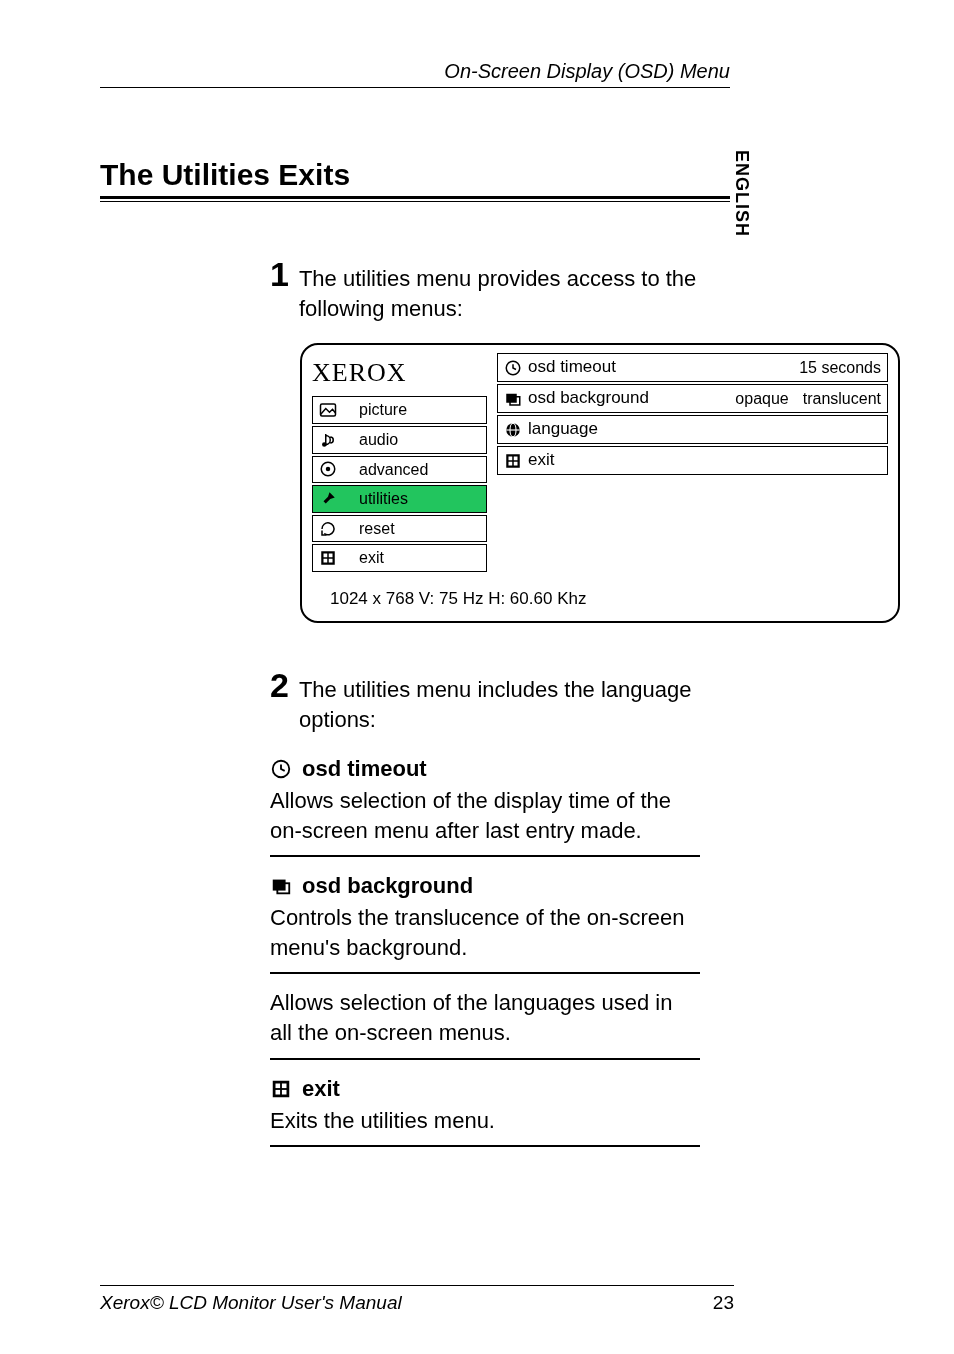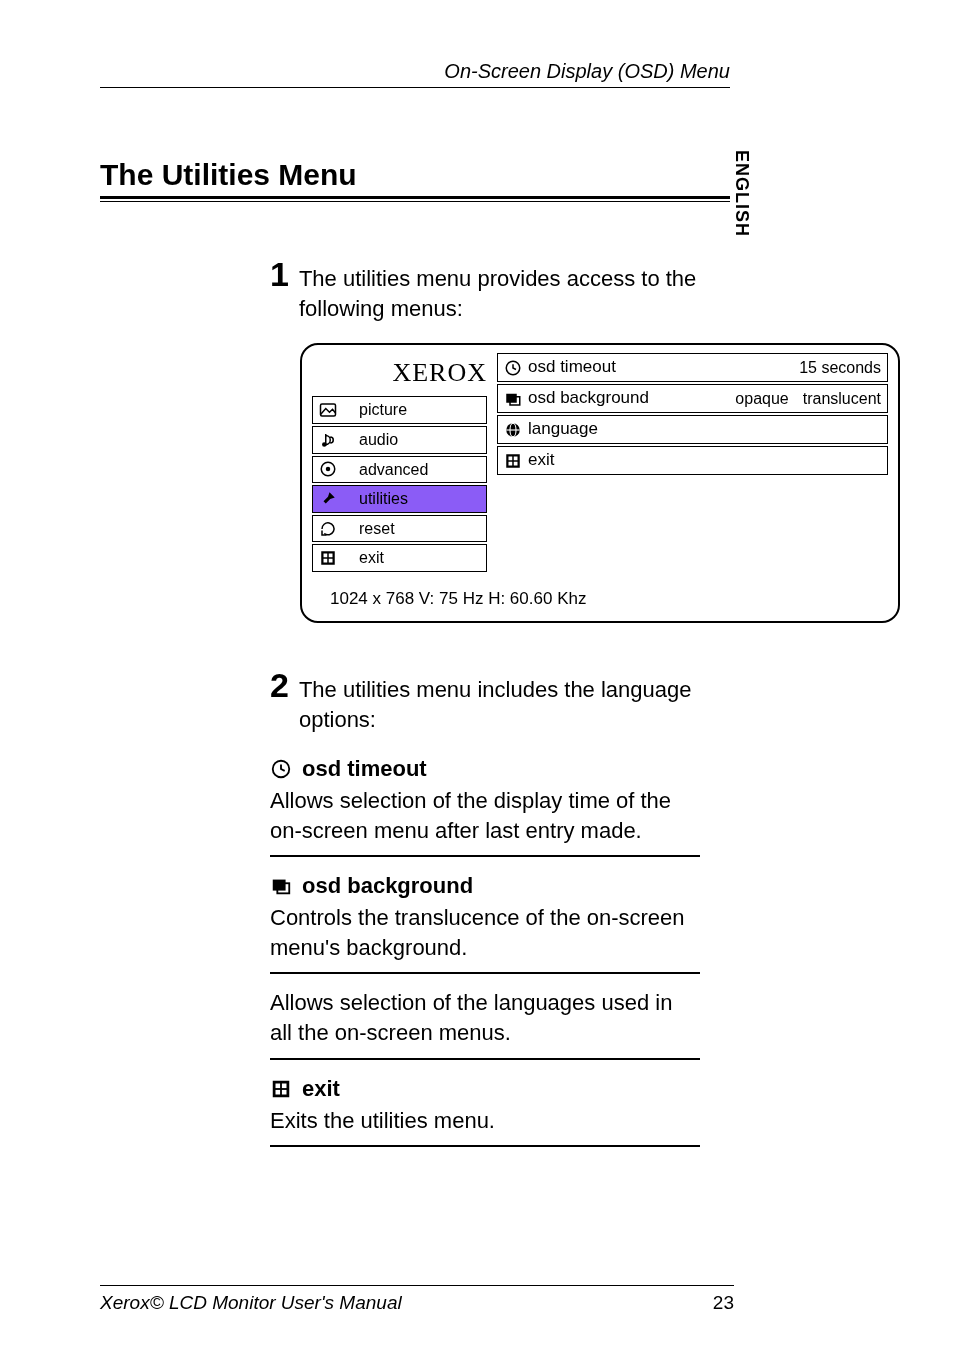--- a/index.html
+++ b/index.html
@@ -10,23 +10,23 @@
   .side-tab { position: absolute; top: 150px; right: 58px; writing-mode: vertical-rl; text-orientation: mixed; font-weight: bold; font-size: 18px; letter-spacing: 1px; }
   .section-title { font-size: 30px; font-weight: bold; margin-top: 70px; margin-bottom: 4px; }
   .section-rule-thick { height: 3px; background: #000; margin-bottom: 2px; }
   .section-rule-thin { height: 1px; background: #000; }
   .content { margin-left: 170px; margin-top: 50px; font-size: 22px; line-height: 1.35; }
   .num-row { display: flex; align-items: baseline; gap: 10px; margin-bottom: 20px; }
   .big-num { font-size: 34px; font-weight: bold; }
   .osd-panel { margin: 10px 0 40px 30px; width: 600px; border: 2.5px solid #000; border-radius: 18px; padding: 8px 10px 10px 10px; background: #fff; }
   .osd-body { display: flex; gap: 10px; }
   .osd-left { width: 175px; }
-  .brand { font-family: "Times New Roman", serif; font-size: 26px; font-weight: 500; letter-spacing: 1px; text-align: right; padding: 2px 0 6px 0; }
+  .brand { font-family: "Times New Roman", serif; font-size: 26px; font-weight: 500; letter-spacing: 1px; text-align: left; padding: 2px 0 6px 0; }
   .menu-item { border: 1.5px solid #000; padding: 2px 6px; margin-bottom: 2px; font-size: 16px; display: flex; align-items: center; gap: 22px; background: #fff; }
-  .menu-item.sel { background: #8b5cf6; }
+  .menu-item.sel { background: #22c55e; }
   .osd-right { flex: 1; }
   .right-row { border: 1.5px solid #000; padding: 2px 6px; margin-bottom: 2px; font-size: 17px; display: flex; align-items: center; gap: 6px; }
   .right-row .rr-label { flex: 0 0 auto; }
   .right-row .rr-val { margin-left: auto; font-size: 16px; }
   .right-row .rr-val2 { display: flex; gap: 14px; margin-left: auto; font-size: 16px; justify-content: center; }
   .osd-status { font-size: 17px; margin-top: 14px; padding-left: 18px; }
   .opt-block { margin: 0 30px 0 0; }
   .opt-head { display: flex; align-items: center; gap: 10px; font-weight: bold; font-size: 22px; margin-top: 6px; }
   .opt-desc { font-size: 22px; margin-top: 2px; margin-bottom: 10px; }
   .opt-rule { height: 2px; background: #000; margin: 0 30px 14px 0; }
@@ -45,21 +45,21 @@
 <div class="page">
 
 <div class="header-area">
   <div class="header-row">
     <span>On-Screen Display (OSD) Menu</span>
   </div>
 </div>
 
 <div class="side-tab">ENGLISH</div>
 
-<div class="section-title">The Utilities Menu</div>
+<div class="section-title">The Utilities Exits</div>
 <div class="section-rule-thick"></div>
 <div class="section-rule-thin"></div>
 
 <div class="content">
 
   <div class="num-row">
     <span class="big-num">1</span>
     <span>The utilities menu provides access to the following menus:</span>
   </div>
 

